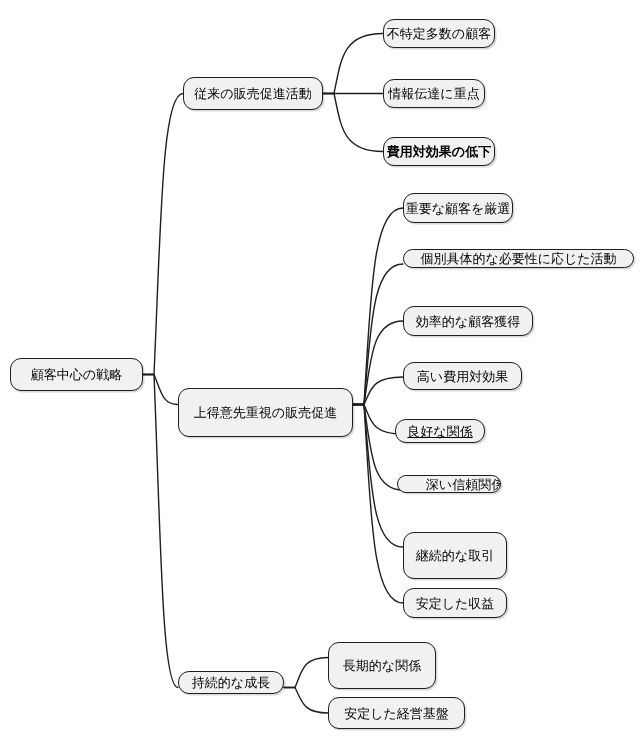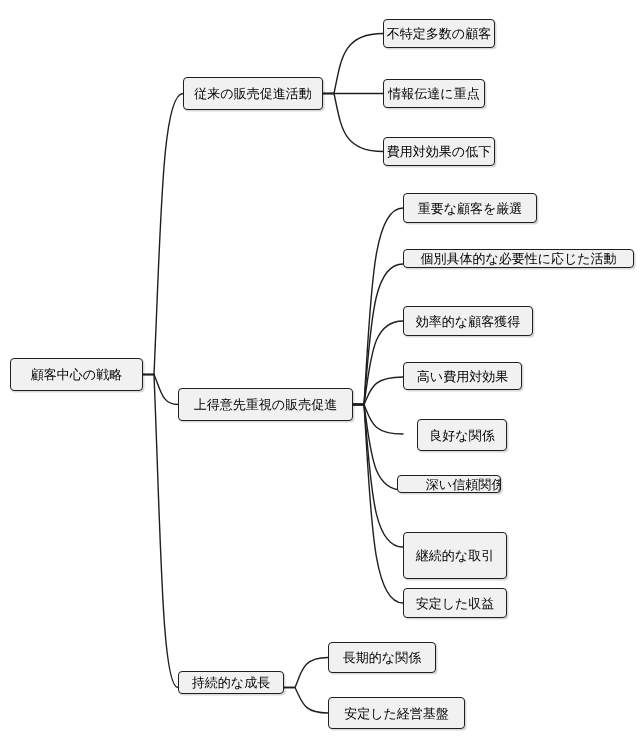--- a/index.html
+++ b/index.html
@@ -25,21 +25,21 @@
     stroke-linecap: round;
   }
   .node {
     position: absolute;
     box-sizing: border-box;
     display: flex;
     align-items: center;
     justify-content: center;
     background: var(--node-fill, #f1f1f1);
     border: 1.6px solid var(--node-border, #1f1f1f);
-    border-radius: 4px;
+    border-radius: 11px;
     box-shadow: 1.5px 1.5px 0 rgba(0,0,0,0.15);
     font-size: 13px;
     line-height: 1;
     color: var(--text, #000);
     white-space: nowrap;
     overflow: hidden;
   }
 </style>
 </head>
 <body>
@@ -61,27 +61,27 @@
       <path d="M 353 404.5 L 364 404.5 C 371 513.675 372 603 403 603"></path>
       <path d="M 143 374.5 L 154 374.5 C 161 546.65 162 687.5 178 687.5"></path>
       <path d="M 284 687.5 L 295 687.5 C 302 671 303 657.5 328 657.5"></path>
       <path d="M 284 687.5 L 295 687.5 C 302 701.525 303 713 328 713"></path>
     </svg>
   <div>
       <div class="node" style="left: 10px; top: 358px; width: 133px; height: 33px;">顧客中心の戦略</div>
       <div class="node" style="left: 183px; top: 77px; width: 140px; height: 33px;">従来の販売促進活動</div>
       <div class="node" style="left: 383px; top: 19px; width: 112px; height: 29px;">不特定多数の顧客</div>
       <div class="node" style="left: 383px; top: 79px; width: 102px; height: 29px;">情報伝達に重点</div>
-      <div class="node" style="left: 383px; top: 137px; width: 112px; height: 29px;">費用対効果の低下</div>
-      <div class="node" style="left: 178px; top: 388px; width: 175px; height: 33px; text-align: center;">上得意先重視の販売促進</div>
-      <div class="node" style="left: 403px; top: 193px; width: 134px; height: 30px;">重要な顧客を厳選</div>
+      <div class="node" style="left: 383px; top: 137px; width: 112px; height: 29px; font-weight: bold;">費用対効果の低下</div>
+      <div class="node" style="left: 178px; top: 388px; width: 175px; height: 49px; text-align: center;">上得意先重視の販売促進</div>
+      <div class="node" style="left: 403px; top: 193px; width: 110px; height: 30px;">重要な顧客を厳選</div>
       <div class="node" style="left: 403px; top: 249px; width: 231px; height: 19px;">個別具体的な必要性に応じた活動</div>
       <div class="node" style="left: 403px; top: 306px; width: 130px; height: 30px;">効率的な顧客獲得</div>
       <div class="node" style="left: 403px; top: 362px; width: 119px; height: 28px;">高い費用対効果</div>
-      <div class="node" style="left: 417px; top: 419px; width: 90px; height: 32px;">良好な関係</div>
+      <div class="node" style="left: 395px; top: 419px; width: 90px; height: 24px; text-decoration: underline;">良好な関係</div>
       <div class="node" style="left: 397px; top: 475px; width: 104px; height: 18px; padding-left: 32px;">深い信頼関係</div>
       <div class="node" style="left: 403px; top: 532px; width: 104px; height: 47px;">継続的な取引</div>
       <div class="node" style="left: 403px; top: 588px; width: 104px; height: 30px;">安定した収益</div>
       <div class="node" style="left: 178px; top: 671px; width: 106px; height: 23px;">持続的な成長</div>
-      <div class="node" style="left: 328px; top: 642px; width: 108px; height: 31px;">長期的な関係</div>
+      <div class="node" style="left: 328px; top: 642px; width: 108px; height: 47px;">長期的な関係</div>
       <div class="node" style="left: 328px; top: 697px; width: 137px; height: 32px;">安定した経営基盤</div>
     </div>
 </div>
 
 </body></html>

